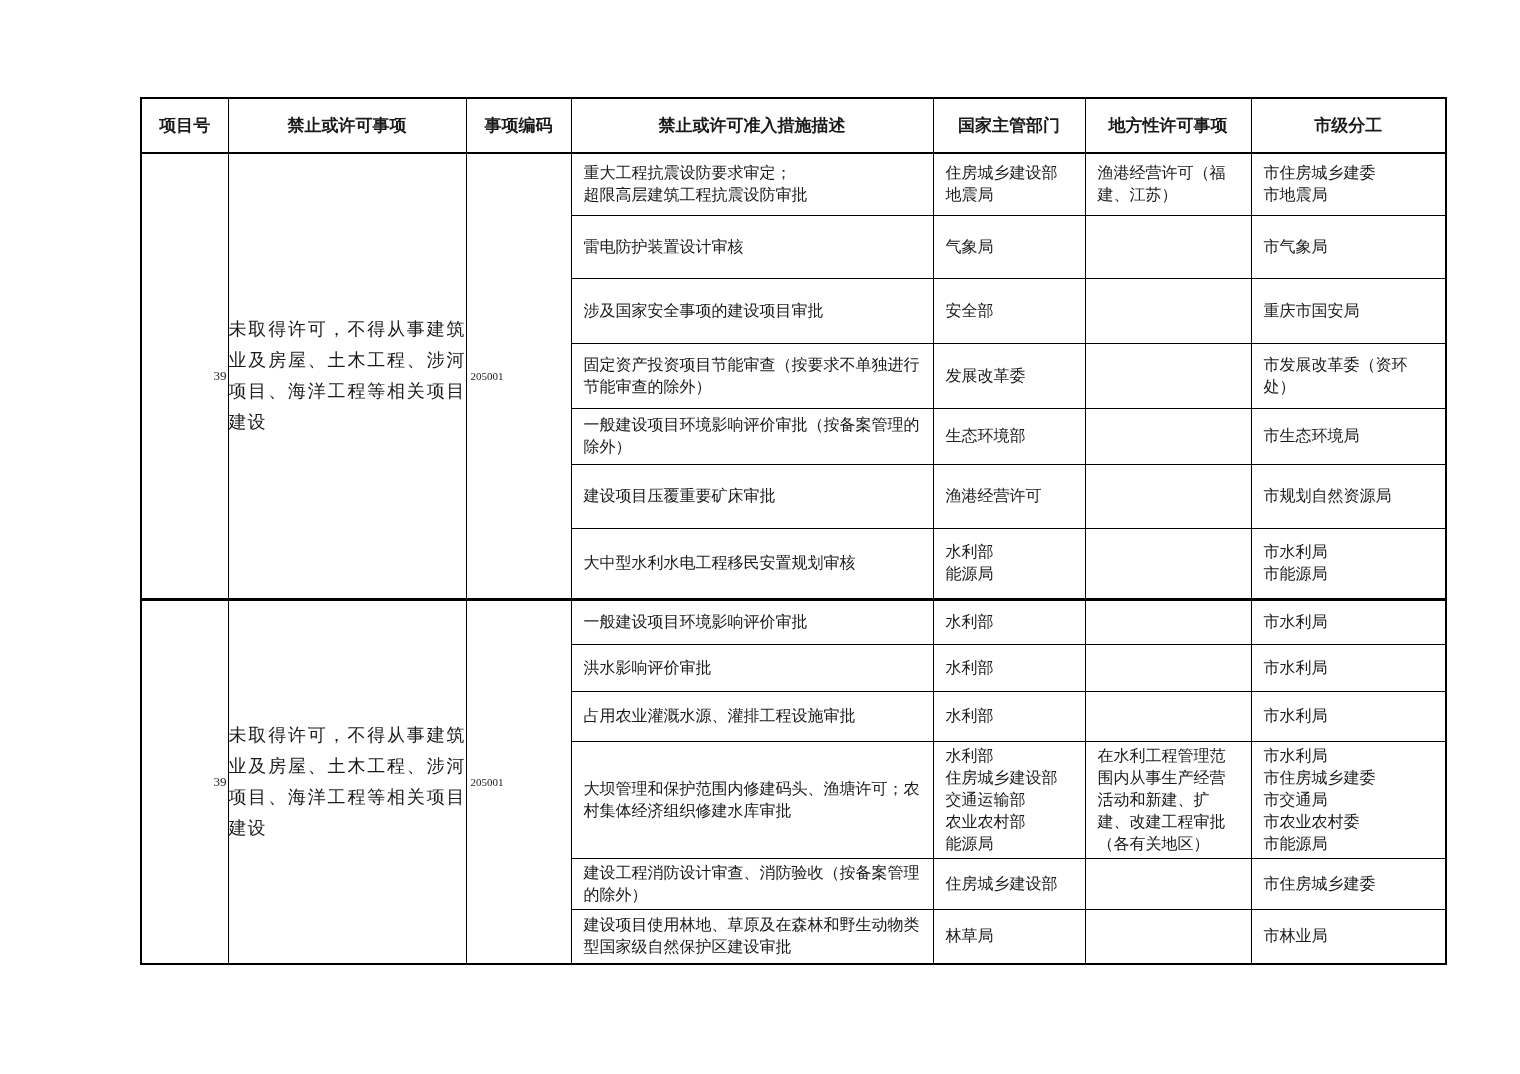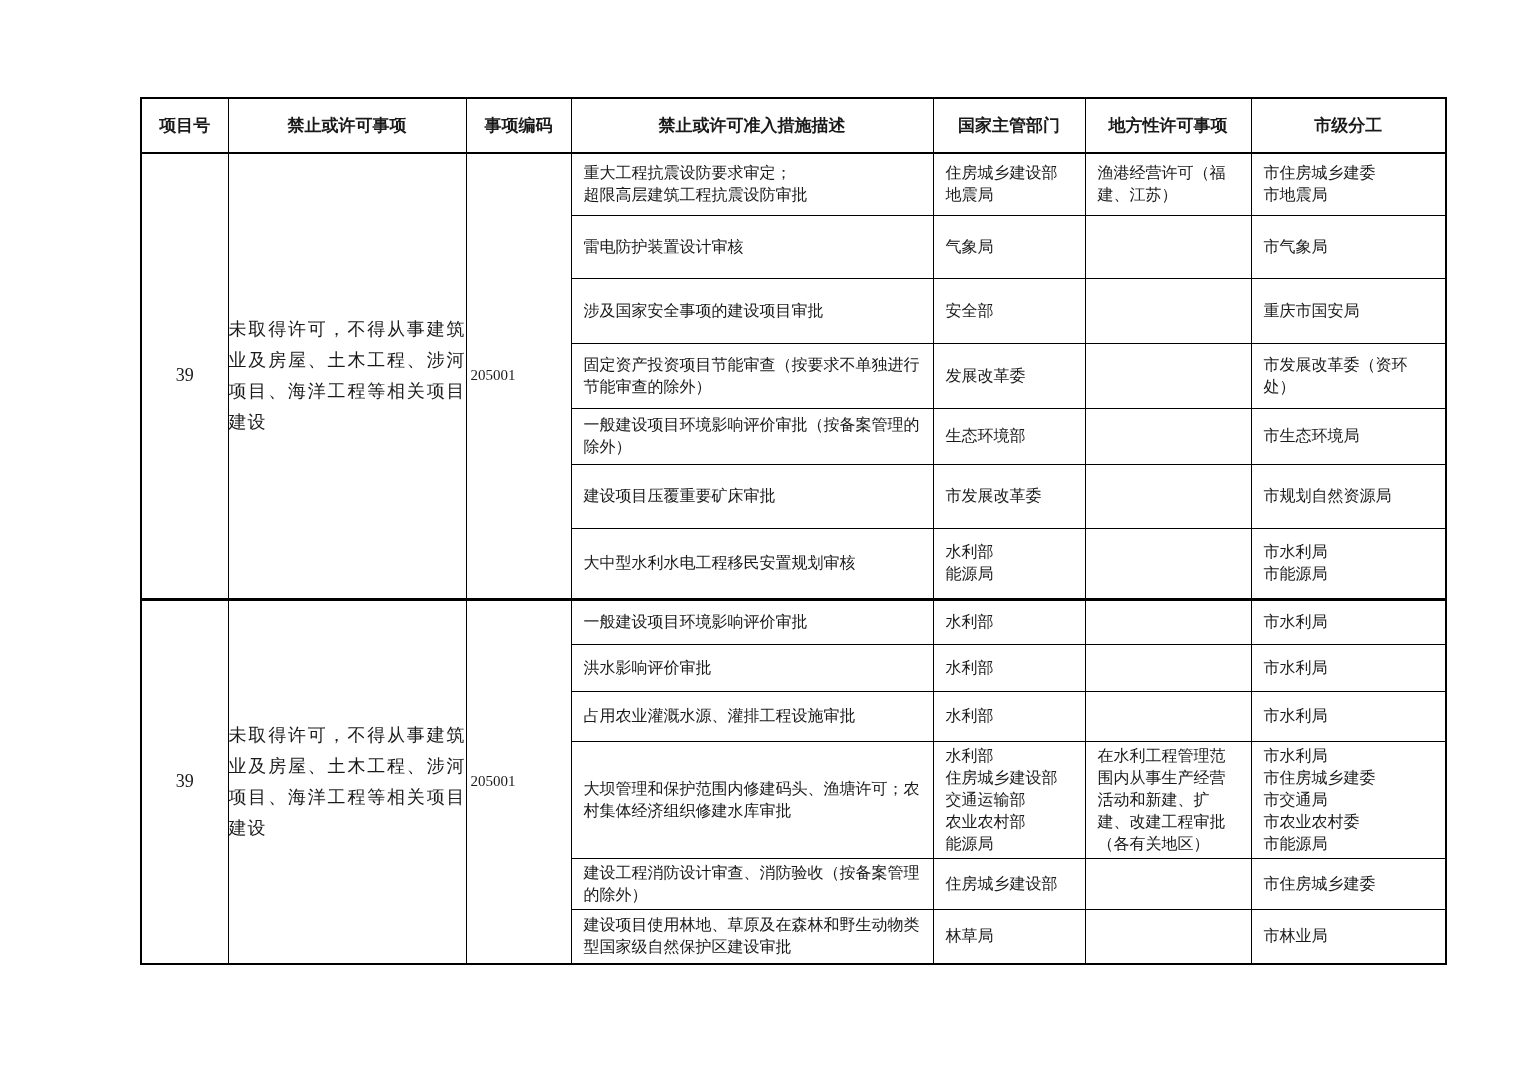--- a/index.html
+++ b/index.html
@@ -37,33 +37,33 @@
     font-size: 17px;
     font-weight: bold;
     text-align: center;
     border-bottom: 2px solid #000;
     padding: 4px 2px;
   }
   
   tbody.block2 tr:first-child td { border-top: 3px solid #000; }
 
   td.proj {
-    text-align: center;
-    font-size: 18px;
+    text-align: right;
+    font-size: 13px;
   }
   td.item {
     font-size: 18px;
     line-height: 31px;
     text-align: justify;
     text-justify: inter-character;
     padding: 4px 0;
     letter-spacing: 1px;
   }
   td.code {
-    font-size: 15px;
+    font-size: 11px;
     padding-left: 4px;
     padding-right: 2px;
   }
   td.m, td.d {
     font-size: 16px;
     line-height: 22px;
     padding: 3px 12px;
     white-space: pre-line;
     text-align: left;
   }
@@ -136,21 +136,21 @@
         <td class="d">市发展改革委（资环处）</td>
       </tr>
       <tr style="height:56px">
         <td class="m">一般建设项目环境影响评价审批（按备案管理的除外）</td>
         <td class="d">生态环境部</td>
         <td class="d"></td>
         <td class="d">市生态环境局</td>
       </tr>
       <tr style="height:64px">
         <td class="m">建设项目压覆重要矿床审批</td>
-        <td class="d">市发展改革委</td>
+        <td class="d">渔港经营许可</td>
         <td class="d"></td>
         <td class="d">市规划自然资源局</td>
       </tr>
       <tr style="height:71px">
         <td class="m">大中型水利水电工程移民安置规划审核</td>
         <td class="d">水利部
 能源局</td>
         <td class="d"></td>
         <td class="d">市水利局
 市能源局</td>

